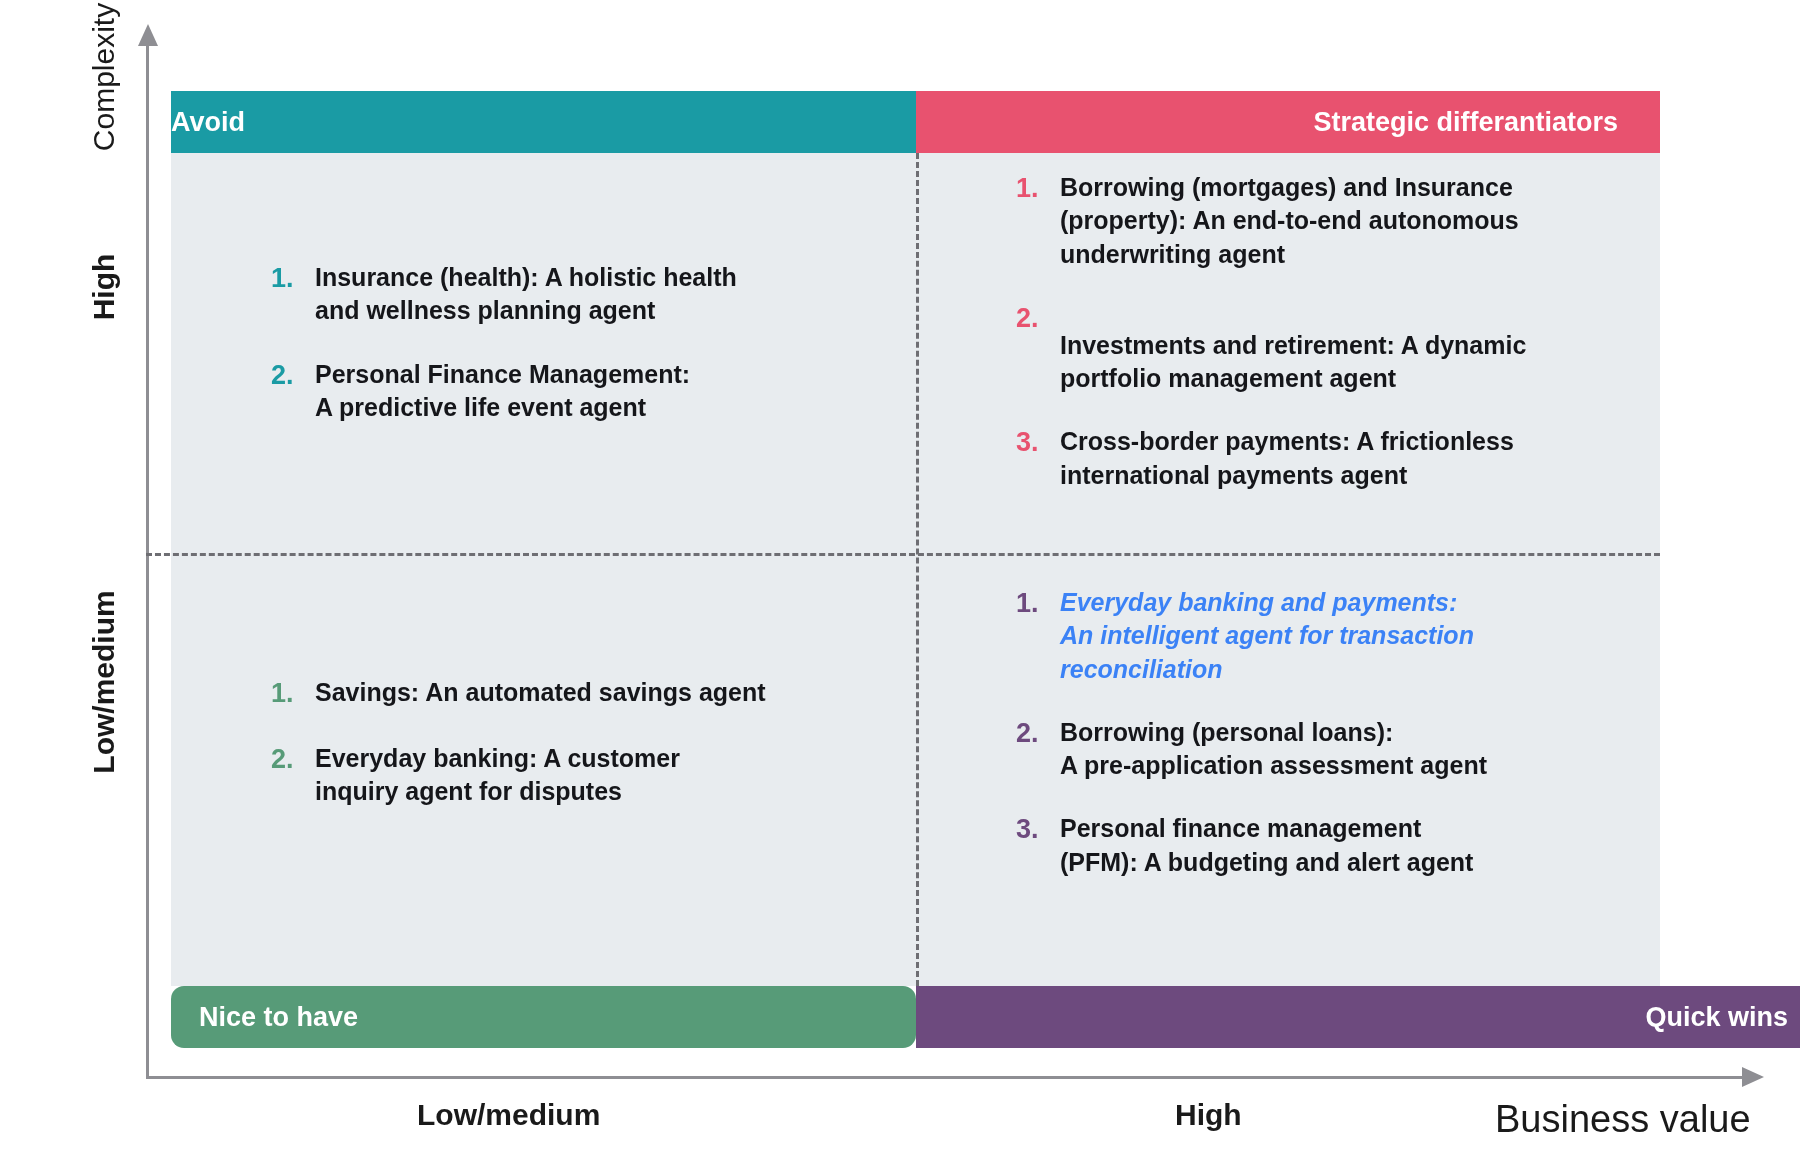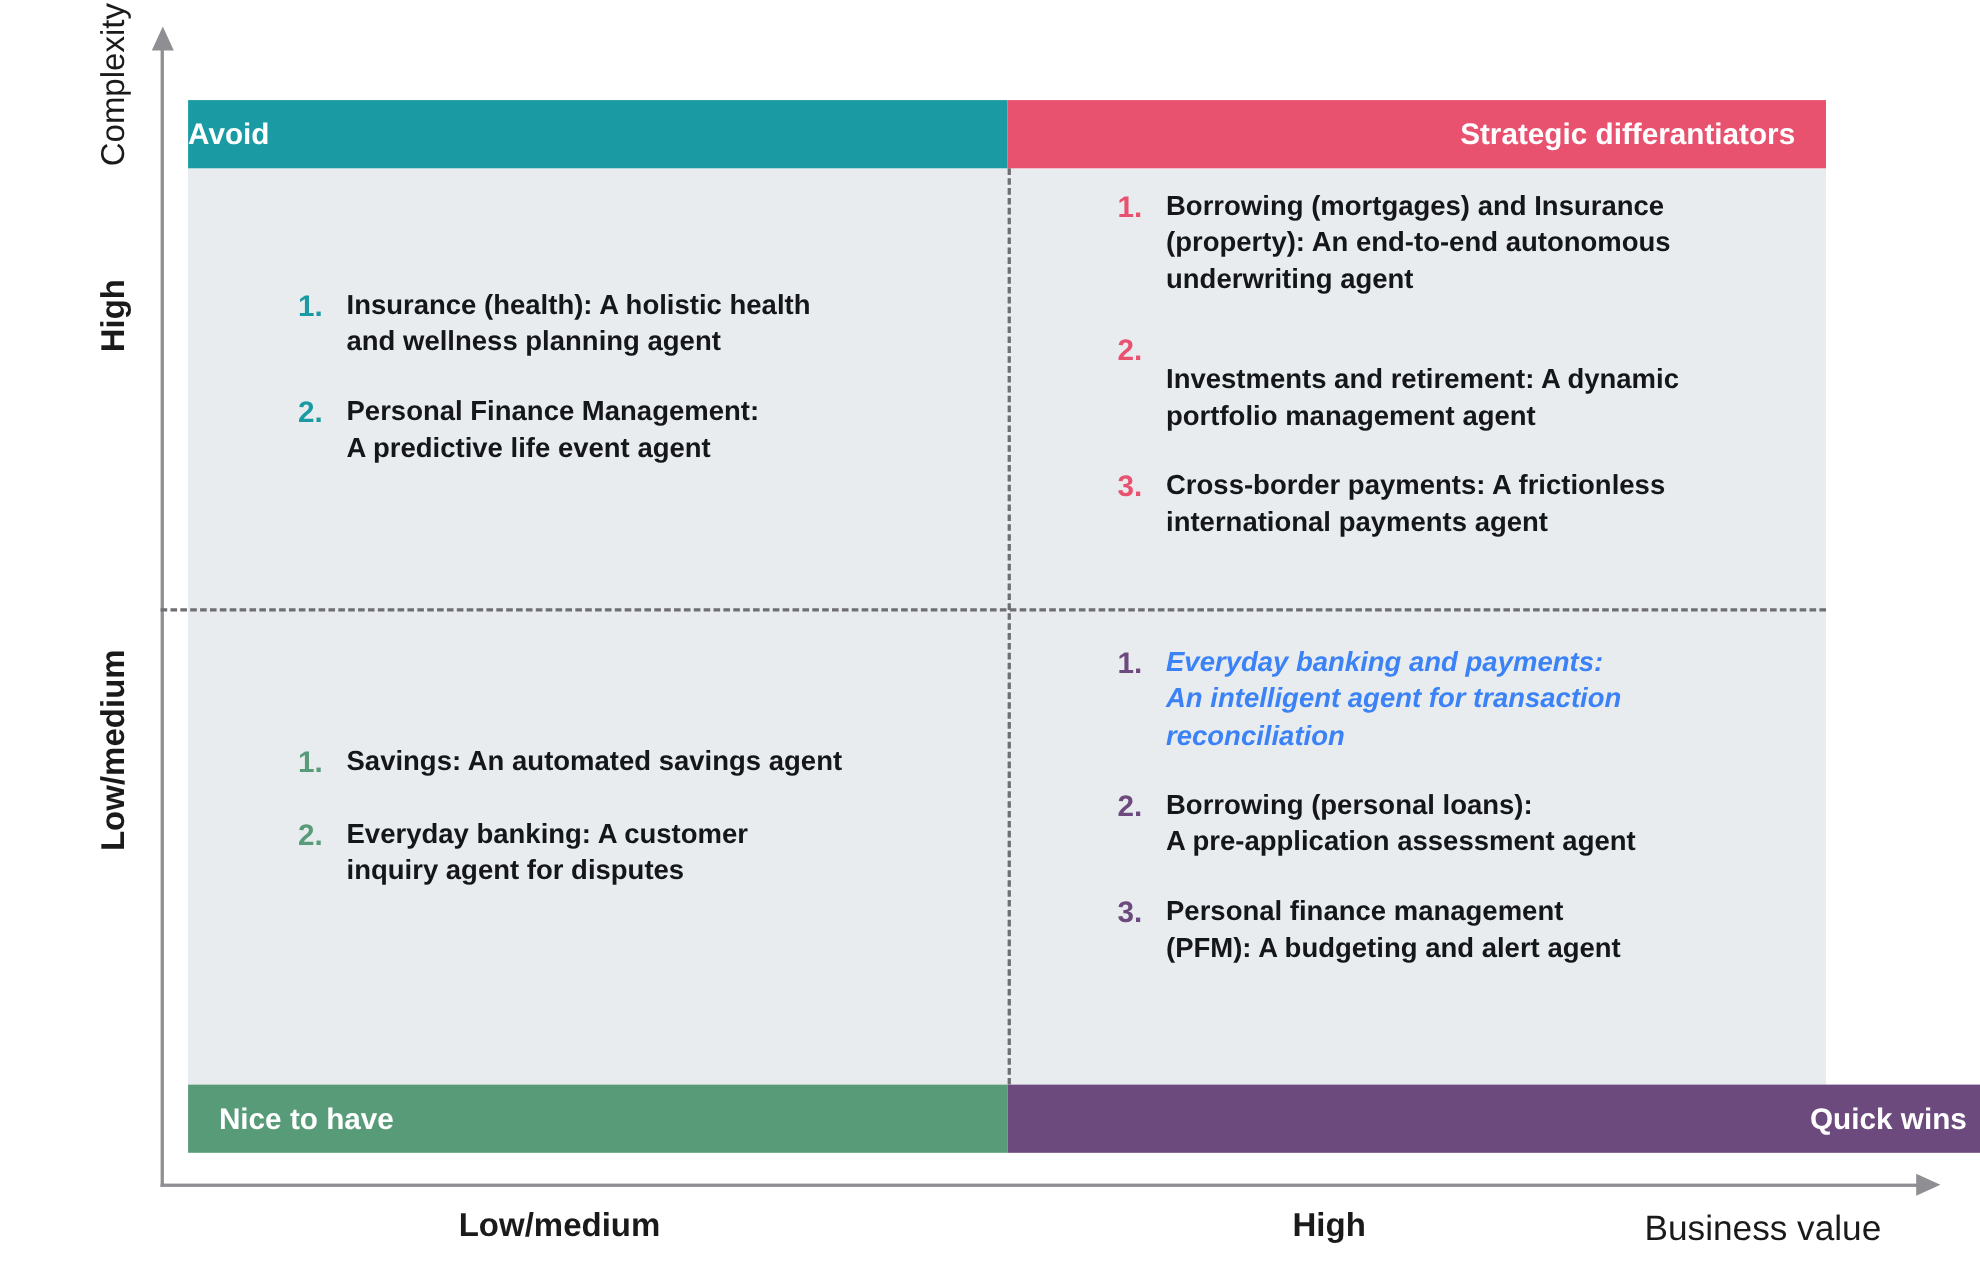--- a/index.html
+++ b/index.html
@@ -95,21 +95,21 @@
     font-weight: 700;
     color: #1a1a1a;
     white-space: nowrap;
   }
   #x-tick-low  { left: 417px; }
   #x-tick-high { left: 1175px; }
   #x-axis-title {
     position: absolute;
     top: 1098px;
     left: 1495px;
-    font-size: 32px;
+    font-size: 38px;
     font-weight: 400;
     color: #1a1a1a;
     white-space: nowrap;
   }
 
   
   #matrix {
     position: absolute;
     left: 171px;
     top: 91px;
@@ -126,27 +126,28 @@
     color: #ffffff;
     font-size: 27px;
     font-weight: 700;
   }
   #band-avoid {
     left: 0; top: 0; width: 745px;
     justify-content: flex-start;
   }
   #band-strategic {
     left: 745px; top: 0; width: 744px;
-    padding-right: 28px;
+    padding-right: 42px;
     justify-content: flex-end;
   }
   #band-nice {
     left: 0; top: 895px; width: 745px;
     padding-left: 28px;
     justify-content: flex-start;
+    border-radius: 13px;
   }
   #band-quick {
     left: 745px; top: 895px; width: 900px;
     padding-right: 28px;
     justify-content: flex-end;
     padding-left: 30px;
   }
 
   .quad-body {
     position: absolute;

